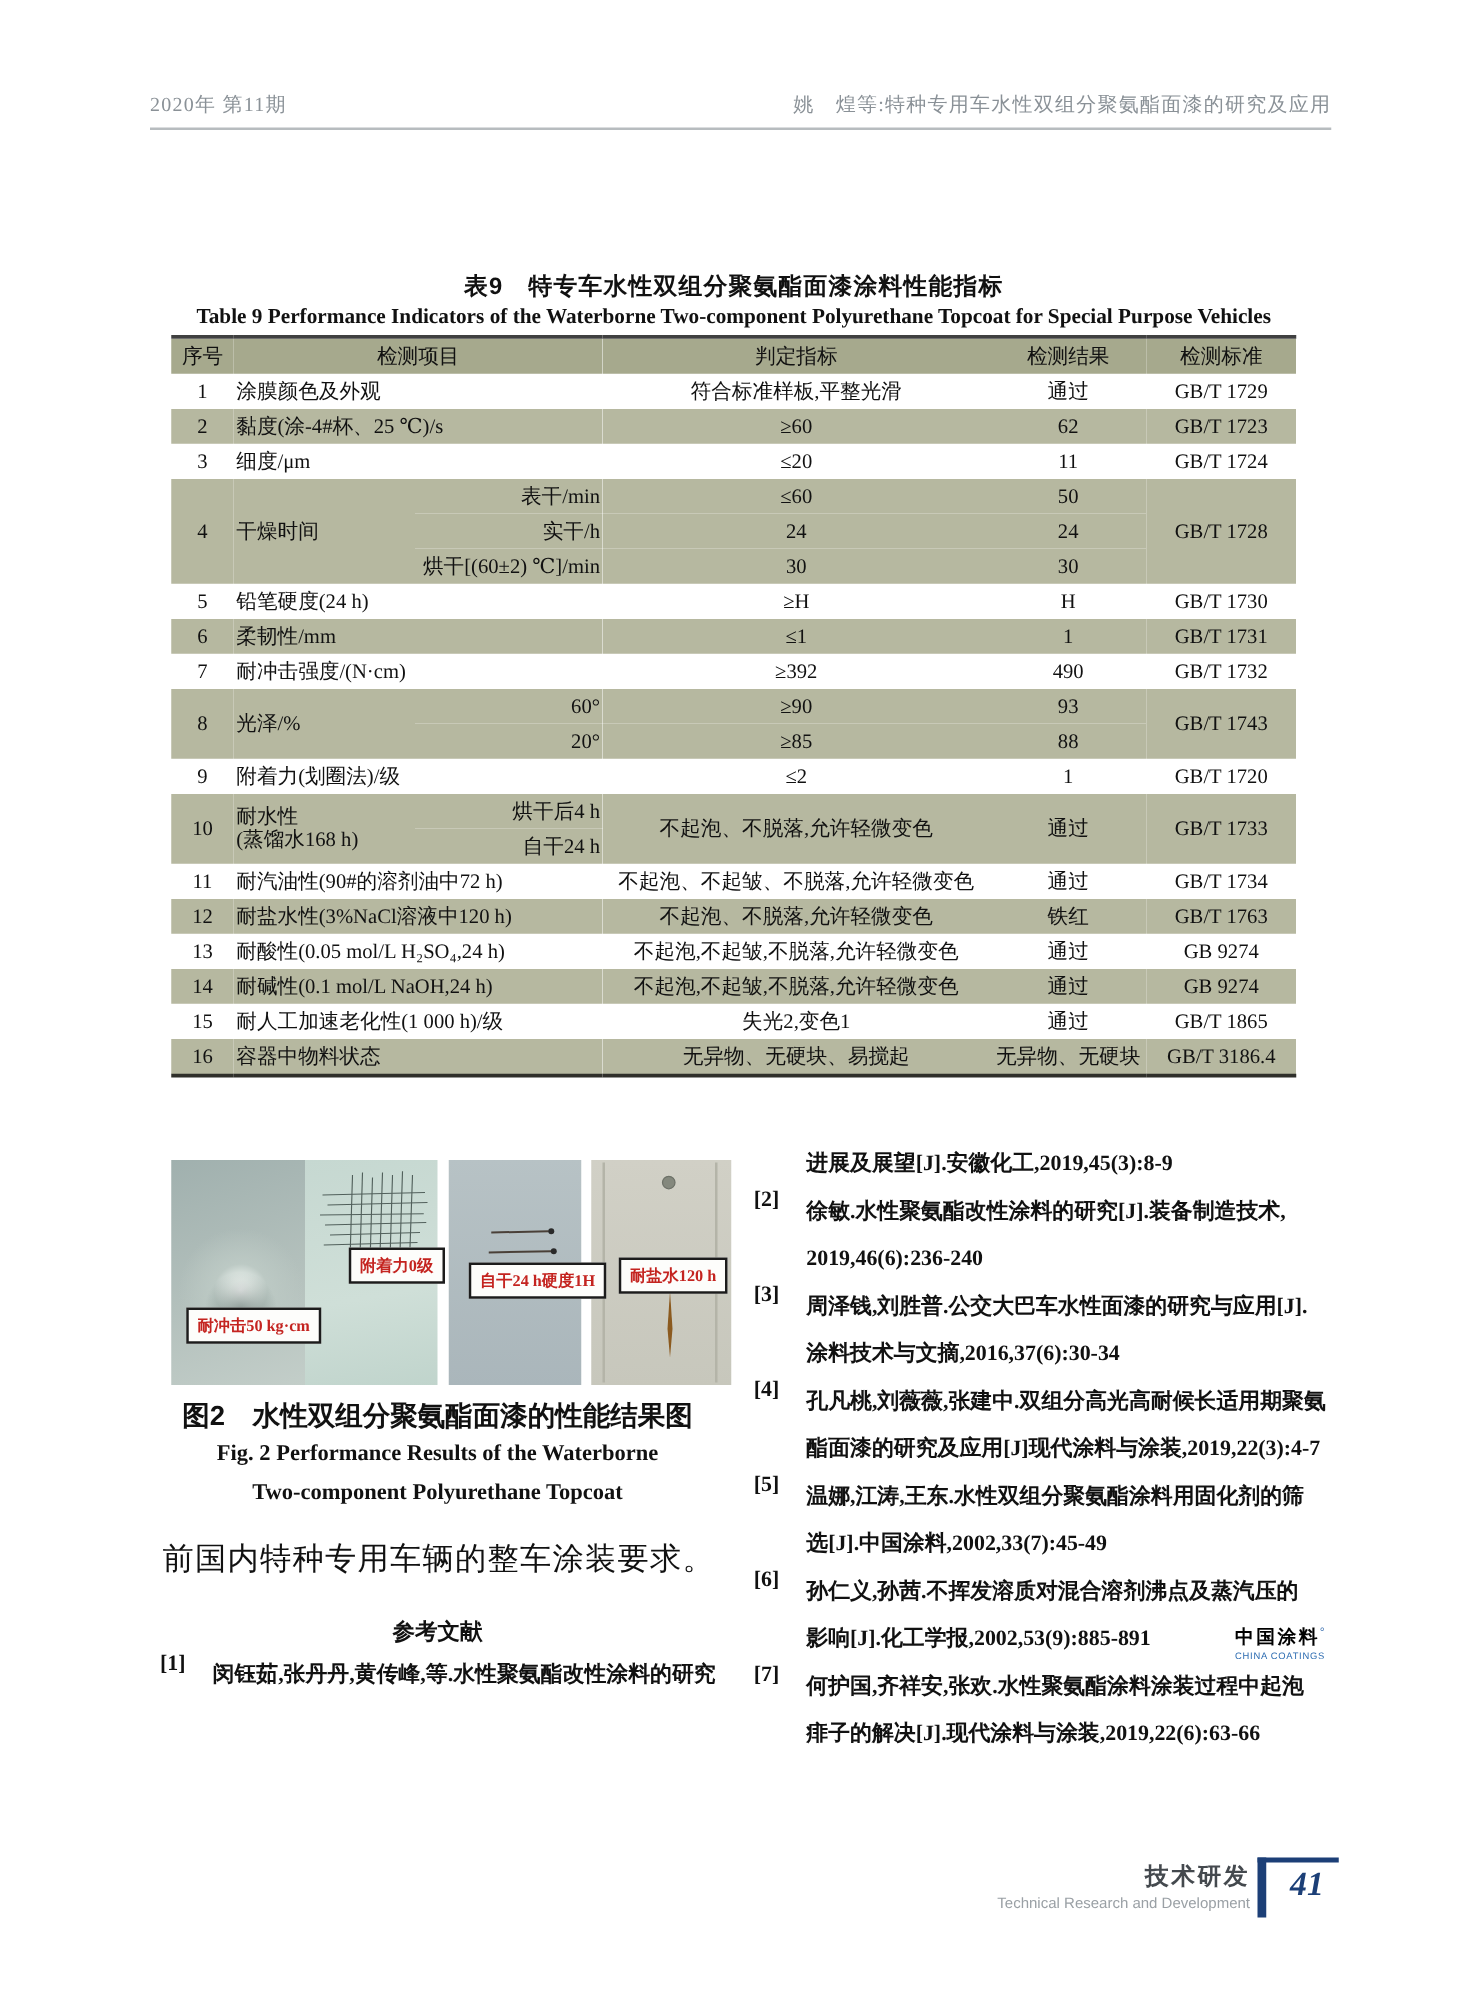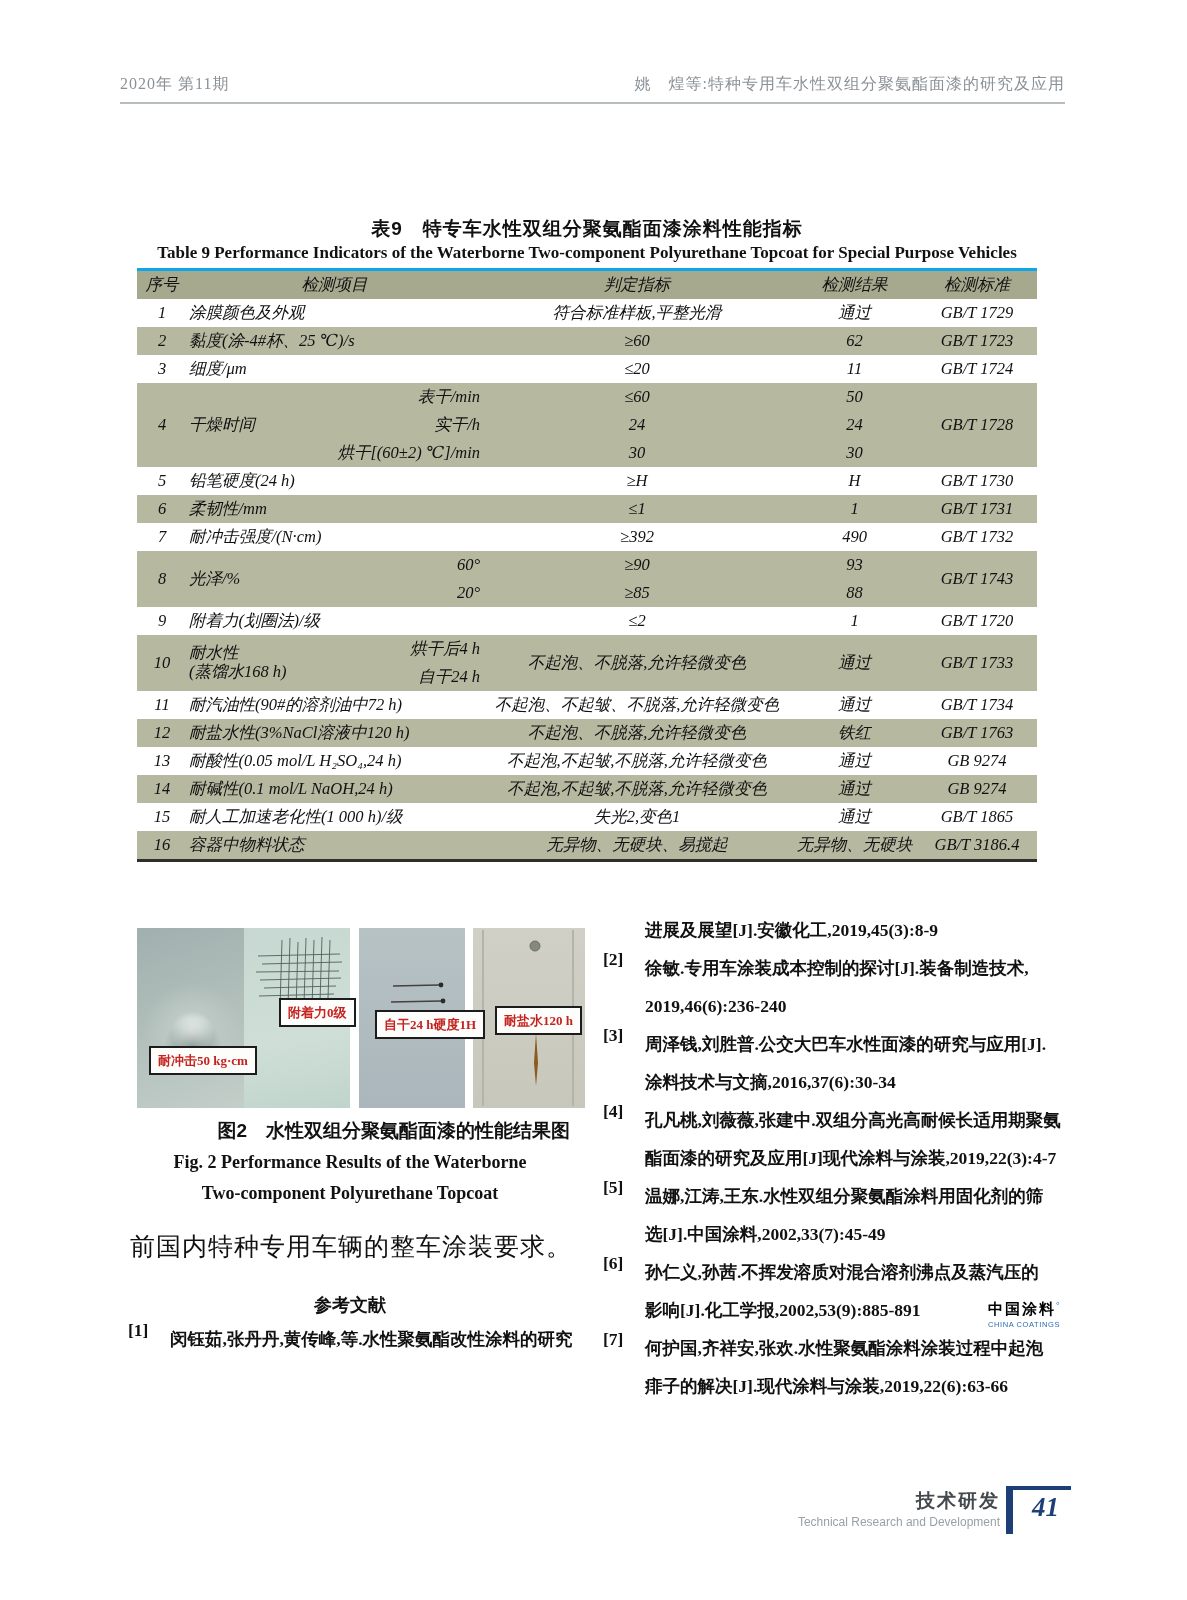--- a/index.html
+++ b/index.html
@@ -11,22 +11,22 @@
   .run-head{font-size:16px;color:#8a9197;letter-spacing:1px;}
   .head-rule{height:2px;background:#b7bcbf;}
 
   
   .tbl-title-cn{width:900px;text-align:center;font-size:19px;font-weight:bold;
                 font-family:"Liberation Sans","DejaVu Sans",sans-serif;letter-spacing:1px;}
   .tbl-title-en{width:900px;text-align:center;font-size:17px;font-weight:bold;}
 
   
   table.perf{border-collapse:collapse;table-layout:fixed;width:900px;
-             border-top:3px solid #0ea5e9;border-bottom:3px solid #2f2f2a;
-             font-size:16.5px;font-style:italic;}
+             border-top:3px solid #404040;border-bottom:3px solid #2f2f2a;
+             font-size:16.5px;}
   table.perf td,table.perf th{padding:0 2px;height:28px;line-height:1.15;
              font-weight:normal;vertical-align:middle;overflow:hidden;}
   table.perf thead tr{background:#a6a98d;}
   table.perf tr.shaded{background:#b6b8a0;}
   .col-no{width:50px;} .col-item{width:145px;} .col-sub{width:150px;}
   .col-crit{width:310px;} .col-res{width:125px;} .col-std{width:120px;}
   td.cell-no,th.h-no{text-align:center;}
   td.cell-item,th.h-item{text-align:left;white-space:pre-line;}
   td.cell-sub{text-align:right;padding-left:6px;}
   td.cell-criteria,th.h-crit{text-align:center;}
@@ -42,21 +42,21 @@
   .p2{left:107px;width:106px;background:linear-gradient(170deg,#c6d8d1 0%,#cfdfd8 60%,#c0d4cc 100%);}
   .p3{left:222px;width:106px;background:linear-gradient(180deg,#b7c2c5 0%,#aab6bb 100%);}
   .p4{left:336px;width:112px;background:linear-gradient(180deg,#d1d0c6 0%,#c7c7bc 100%);}
   .dent{position:absolute;left:0;top:0;width:100%;height:100%;
     background:
       radial-gradient(circle at 52% 66%, rgba(60,78,74,0.45) 0%, rgba(60,78,74,0.0) 22%),
       radial-gradient(circle at 52% 58%, #ffffff 0%, #eaf1ed 7%, #bcc9c4 18%, rgba(170,184,179,0) 42%);}
   .photo-label{position:absolute;background:#fdfdfb;border:2px solid #1c1c1c;
       color:#c42420;font-weight:bold;font-size:13px;line-height:1;
       padding:6px 7px;white-space:nowrap;}
-  .fig-cap-cn{width:440px;text-align:right;font-size:19px;font-weight:bold;
+  .fig-cap-cn{width:440px;text-align:center;font-size:22px;font-weight:bold;
       font-family:"Liberation Sans","DejaVu Sans",sans-serif;}
   .fig-cap-en{width:440px;text-align:center;font-size:18px;font-weight:bold;}
 
   .body-text{font-size:25px;letter-spacing:1px;}
 
   .refs-heading{width:440px;text-align:center;font-size:18px;font-weight:bold;
       font-family:"Liberation Sans","DejaVu Sans",sans-serif;}
   .ref-list{width:472px;}
   .ref-item{position:relative;padding-left:48px;font-size:17.5px;font-weight:bold;}
   .ref-item .ref-label{position:absolute;left:6px;top:0;}
@@ -305,21 +305,21 @@
       <div class="ref-line">闵钰茹,张丹丹,黄传峰,等.水性聚氨酯改性涂料的研究</div>
     </div>
   </div>
 <div class="abs ref-list" style="left:597px;top:911px;">
     <div class="ref-item">
       <span class="ref-label"></span>
       <div class="ref-line">进展及展望[J].安徽化工,2019,45(3):8-9</div>
     </div>
     <div class="ref-item">
       <span class="ref-label">[2]</span>
-      <div class="ref-line">徐敏.专用车涂装成本控制的探讨[J].装备制造技术,</div>
+      <div class="ref-line">徐敏.水性聚氨酯改性涂料的研究[J].装备制造技术,</div>
       <div class="ref-line">2019,46(6):236-240</div>
     </div>
     <div class="ref-item">
       <span class="ref-label">[3]</span>
       <div class="ref-line">周泽钱,刘胜普.公交大巴车水性面漆的研究与应用[J].</div>
       <div class="ref-line">涂料技术与文摘,2016,37(6):30-34</div>
     </div>
     <div class="ref-item">
       <span class="ref-label">[4]</span>
       <div class="ref-line">孔凡桃,刘薇薇,张建中.双组分高光高耐候长适用期聚氨</div>

